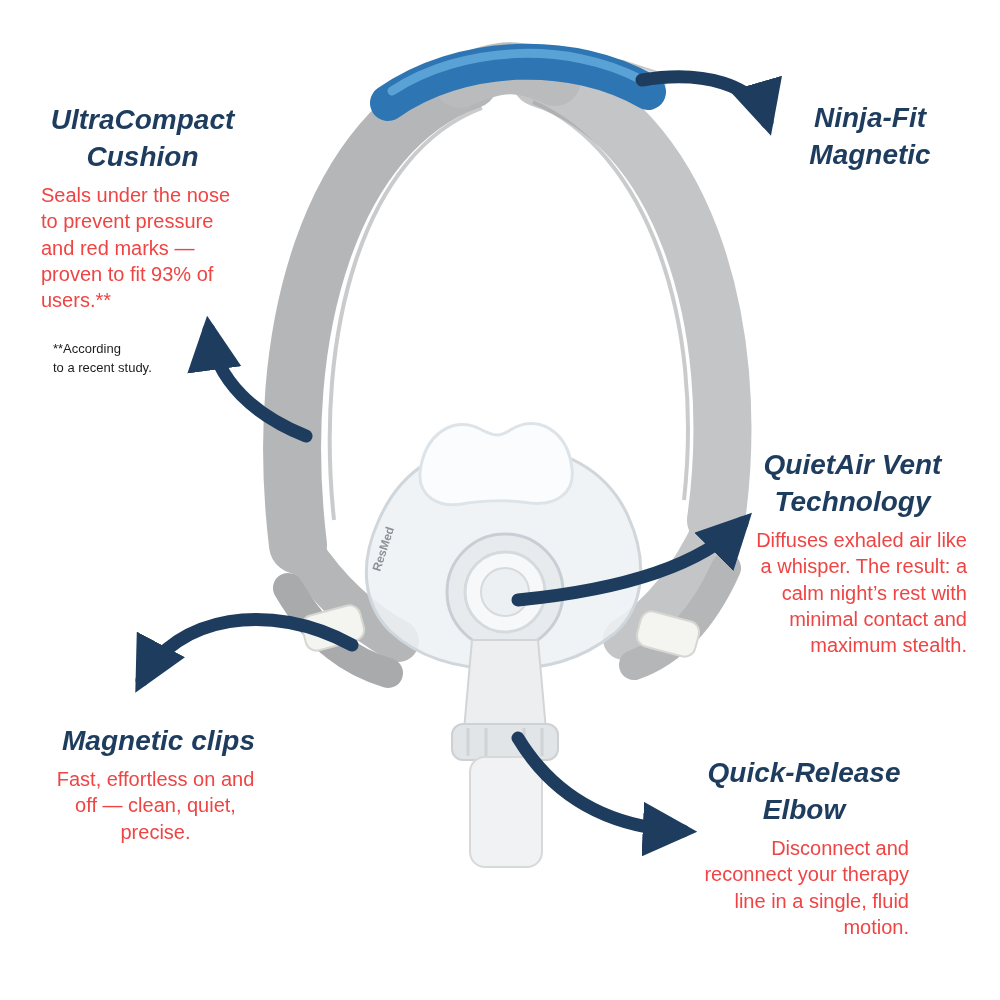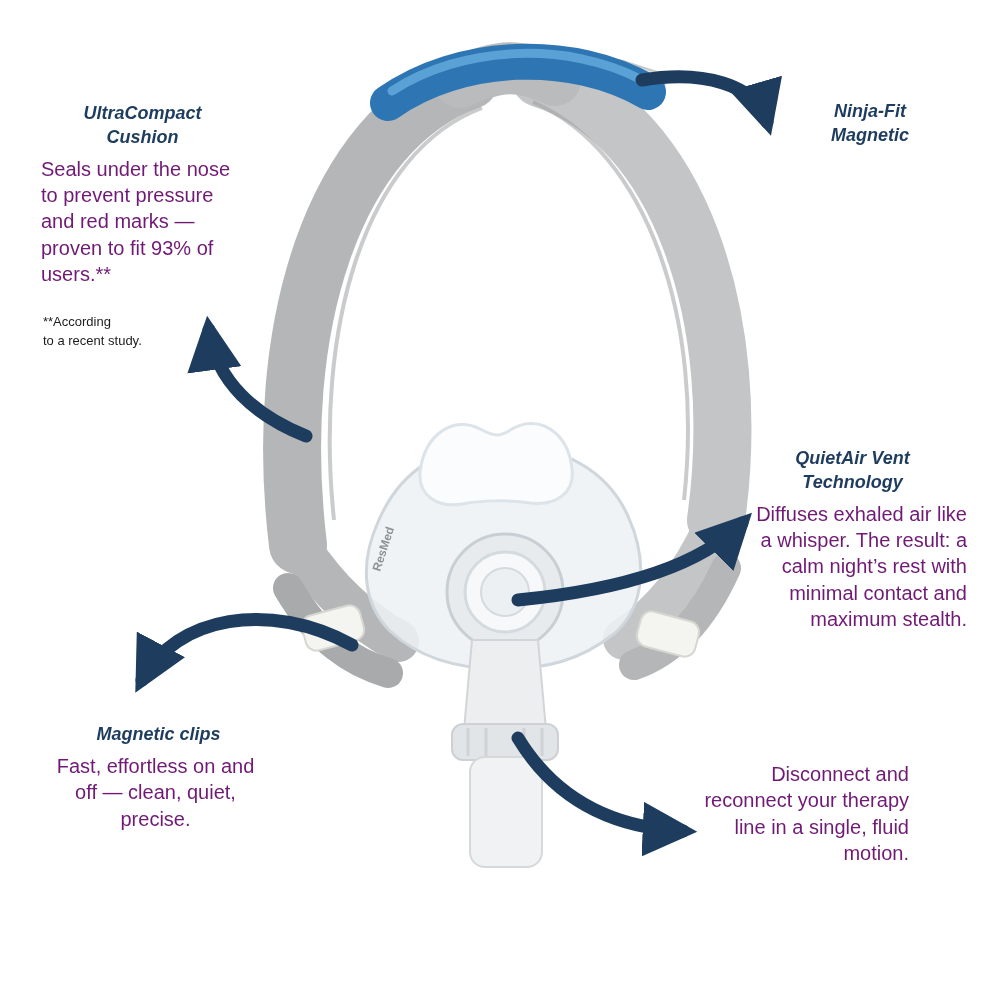--- a/index.html
+++ b/index.html
@@ -4,35 +4,35 @@
 <style>
   html,body{margin:0;padding:0;background:#ffffff;}
   .stage{
     position:relative;width:1000px;height:1000px;background:#ffffff;overflow:hidden;
     font-family:"Liberation Sans",sans-serif;color:#1f1f1f;
   }
   .stage svg{position:absolute;left:0;top:0;}
   .callout{position:absolute;}
   .callout-title{
     font-weight:bold;font-style:italic;color:#1d3c5e;
-    font-size:18px;line-height:1.32;text-align:center;white-space:pre-line;
+    font-size:28px;line-height:1.32;text-align:center;white-space:pre-line;
   }
   .callout-body{
-    font-size:20px;line-height:1.32;color:#701a75;margin-top:6px;
+    font-size:20px;line-height:1.32;color:#ef4444;margin-top:6px;
   }
   .align-left{text-align:left;}
   .align-right{text-align:right;}
   .align-center{text-align:right;}
   .footnote{
     font-size:13px;line-height:1.45;color:#1c1c1c;white-space:pre-line;margin-top:26px;
   }
   
   #co-ultra{left:25px;top:102px;width:235px;}
   #co-ultra .callout-body{margin-left:16px;width:190px;}
-  #co-ultra .footnote{margin-left:18px;}
+  #co-ultra .footnote{margin-left:28px;}
   #co-ninja{left:770px;top:100px;width:200px;}
   #co-ninja .callout-title{width:200px;}
   #co-quiet{left:735px;top:447px;width:235px;}
   #co-quiet .callout-body{margin-left:20px;width:212px;}
   #co-mag{left:41px;top:723px;width:235px;}
   #co-mag .callout-body{margin-left:12px;width:205px;text-align:center;}
   #co-quick{left:690px;top:755px;width:228px;}
   #co-quick .callout-body{margin-left:9px;width:210px;}
 </style>
 </head>
@@ -126,16 +126,18 @@
 Technology</div>
     <div class="callout-body align-right">Diffuses exhaled air like a whisper. The result: a calm night’s rest with minimal contact and maximum stealth.</div>
   </div>
 
   <div class="callout" id="co-mag">
     <div class="callout-title">Magnetic clips</div>
     <div class="callout-body align-left">Fast, effortless on and off — clean, quiet, precise.</div>
   </div>
 
   <div class="callout" id="co-quick">
+    <div class="callout-title">Quick-Release
+Elbow</div>
     <div class="callout-body align-center">Disconnect and reconnect your therapy line in a single, fluid motion.</div>
   </div>
 
 </div>
 
 </body></html>

